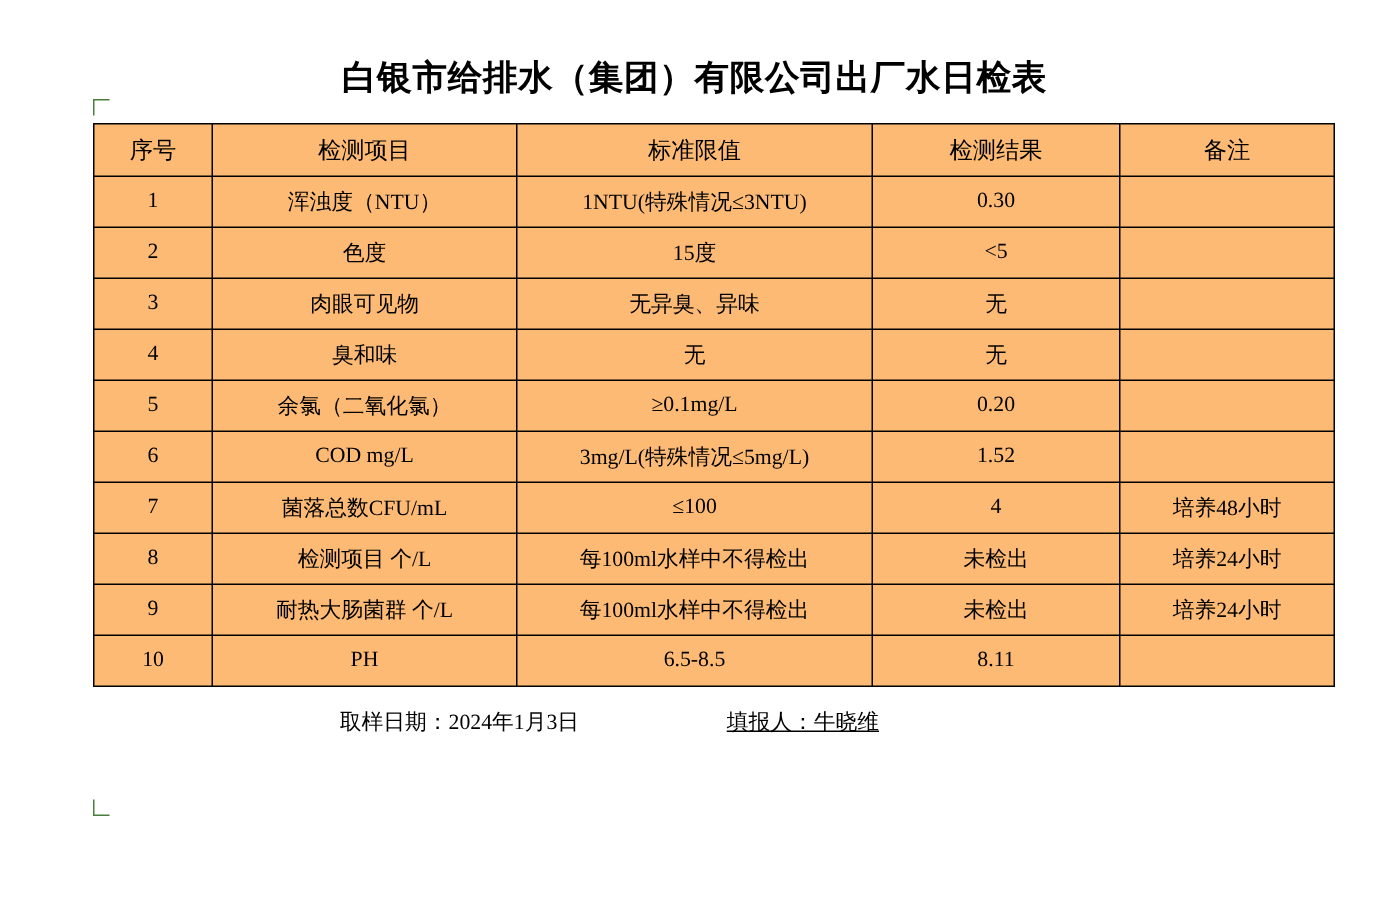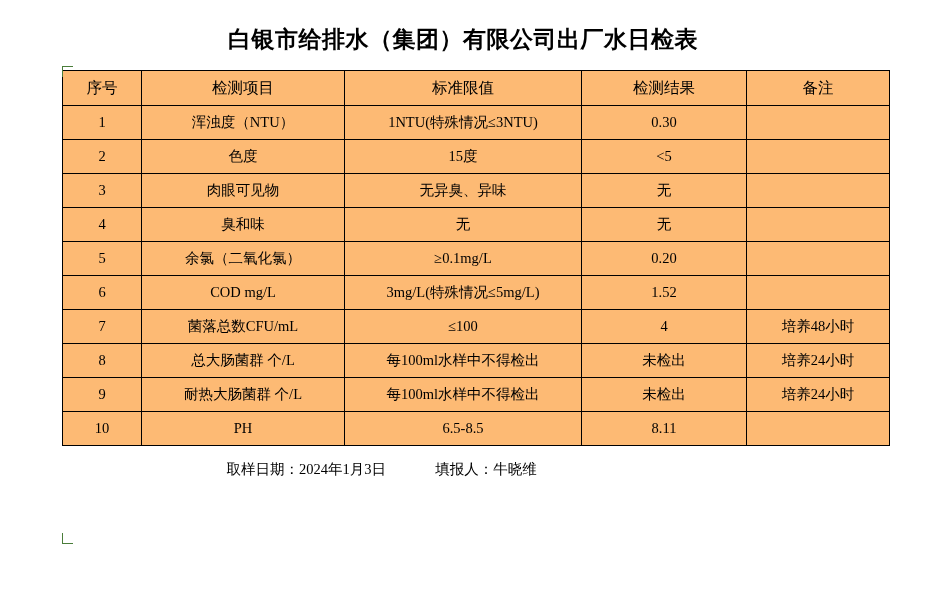--- a/index.html
+++ b/index.html
@@ -19,21 +19,21 @@
     width: 926px;
     height: 612px;
     box-sizing: border-box;
   }
   .doc-title {
     text-align: center;
     font-family: "Liberation Sans", "DejaVu Sans", sans-serif;
     font-weight: bold;
     font-size: 23px;
     letter-spacing: 0.5px;
-    padding-top: 27px;
+    padding-top: 39px;
     padding-bottom: 0;
     line-height: 1.1;
   }
   .table-wrap {
     margin: 18px auto 0 auto;
     width: 802px;
   }
   table.report {
     border-collapse: collapse;
     width: 100%;
@@ -73,21 +73,21 @@
     width: 802px;
     display: flex;
     justify-content: flex-start;
     font-size: 14.5px;
   }
   .footer-cell {
     white-space: nowrap;
   }
   .f1 { width: 300px; text-align: right; padding-left: 24px;}
   .f2 { width: 290px; text-align: left; }
-  .f3 { width: 200px; text-align: center; }
+  .f3 { width: 200px; text-align: right; text-decoration: underline; }
   .corner-tick {
     position: absolute;
     width: 10px;
     height: 10px;
     border-left: 1px solid #4a7d3a;
     border-top: 1px solid #4a7d3a;
   }
   .tick-tl { left: 62px; top: 66px; }
   .tick-bl { left: 62px; top: 533px; border-top: none; border-bottom: 1px solid #4a7d3a; border-left: 1px solid #4a7d3a; }
 </style>
@@ -157,21 +157,21 @@
         </tr>
         <tr>
           <td class="num-cell">7</td>
           <td>菌落总数CFU/mL</td>
           <td class="mixed">≤100</td>
           <td class="num-cell">4</td>
           <td>培养48小时</td>
         </tr>
         <tr>
           <td class="num-cell">8</td>
-          <td>总大肠菌群 个/L</td>
+          <td>检测项目 个/L</td>
           <td class="mixed">每100ml水样中不得检出</td>
           <td>未检出</td>
           <td>培养24小时</td>
         </tr>
         <tr>
           <td class="num-cell">9</td>
           <td>耐热大肠菌群 个/L</td>
           <td class="mixed">每100ml水样中不得检出</td>
           <td>未检出</td>
           <td>培养24小时</td>

